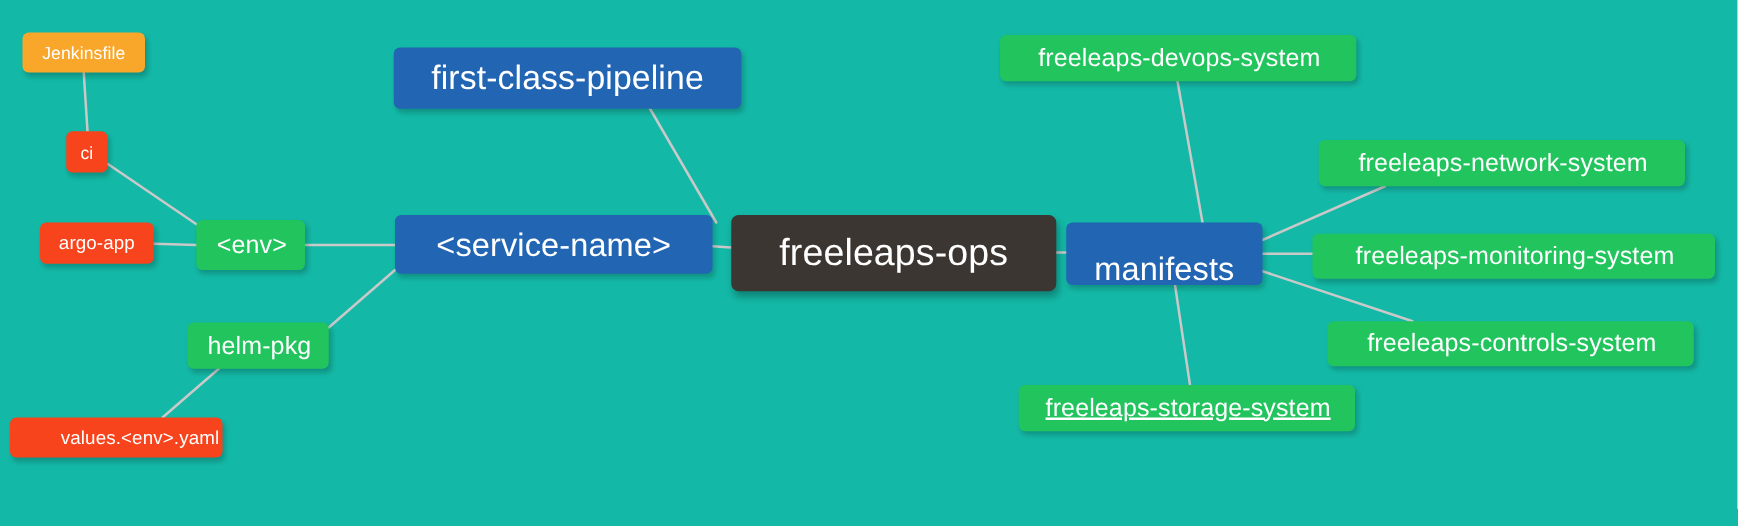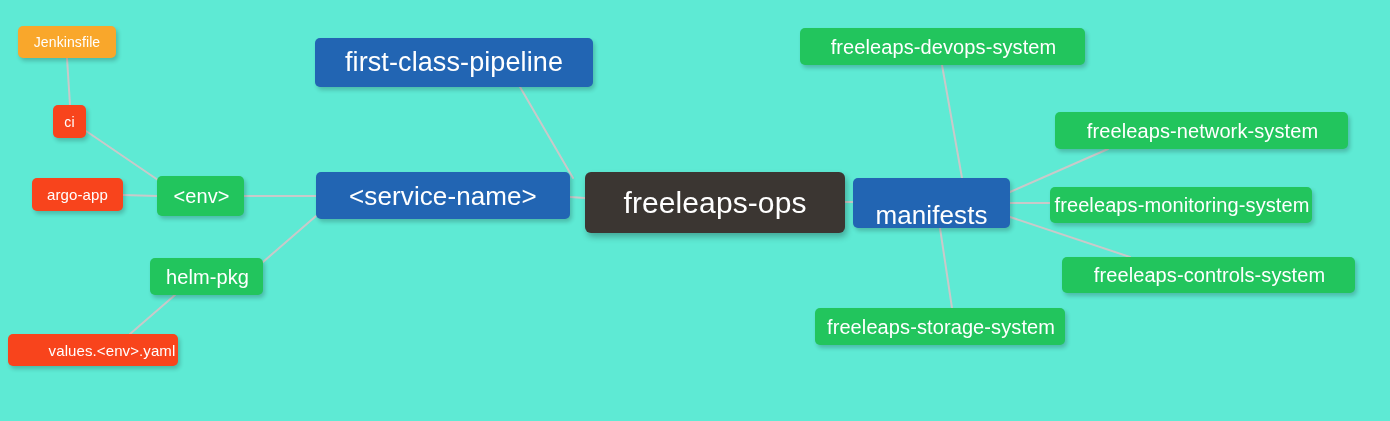--- a/index.html
+++ b/index.html
@@ -9,21 +9,21 @@
     background: #ffffff;
   }
   body {
     font-family: "Liberation Sans", sans-serif;
     -webkit-font-smoothing: antialiased;
   }
   #canvas {
     position: relative;
     width: 1390px;
     height: 421px;
-    background: #5eead4;
+    background: #14b8a6;
     overflow: hidden;
   }
   #edge-layer {
     position: absolute;
     left: 0;
     top: 0;
     width: 1390px;
     height: 421px;
     pointer-events: none;
   }
@@ -101,23 +101,23 @@
       </div>
       <div class="node node-blue" style="left: 853px; top: 178px; width: 157px; height: 50px; font-size: 26px; align-items: flex-end;">
         <span>manifests</span>
       </div>
       <div class="node node-green" style="left: 800px; top: 28px; width: 285px; height: 37px; font-size: 20px;">
         <span>freeleaps-devops-system</span>
       </div>
       <div class="node node-green" style="left: 1055px; top: 112px; width: 293px; height: 37px; font-size: 20px;">
         <span>freeleaps-network-system</span>
       </div>
-      <div class="node node-green" style="left: 1050px; top: 187px; width: 262px; height: 36px; font-size: 20px;">
+      <div class="node node-green" style="left: 1050px; top: 187px; width: 322px; height: 36px; font-size: 20px;">
         <span>freeleaps-monitoring-system</span>
       </div>
       <div class="node node-green" style="left: 1062px; top: 257px; width: 293px; height: 36px; font-size: 20px;">
         <span>freeleaps-controls-system</span>
       </div>
-      <div class="node node-green" style="left: 815px; top: 308px; width: 250px; height: 37px; font-size: 20px;">
+      <div class="node node-green" style="left: 815px; top: 308px; width: 269px; height: 37px; font-size: 20px; text-decoration: underline;">
         <span>freeleaps-storage-system</span>
       </div>
     </div>
 </div>
 
 </body></html>

